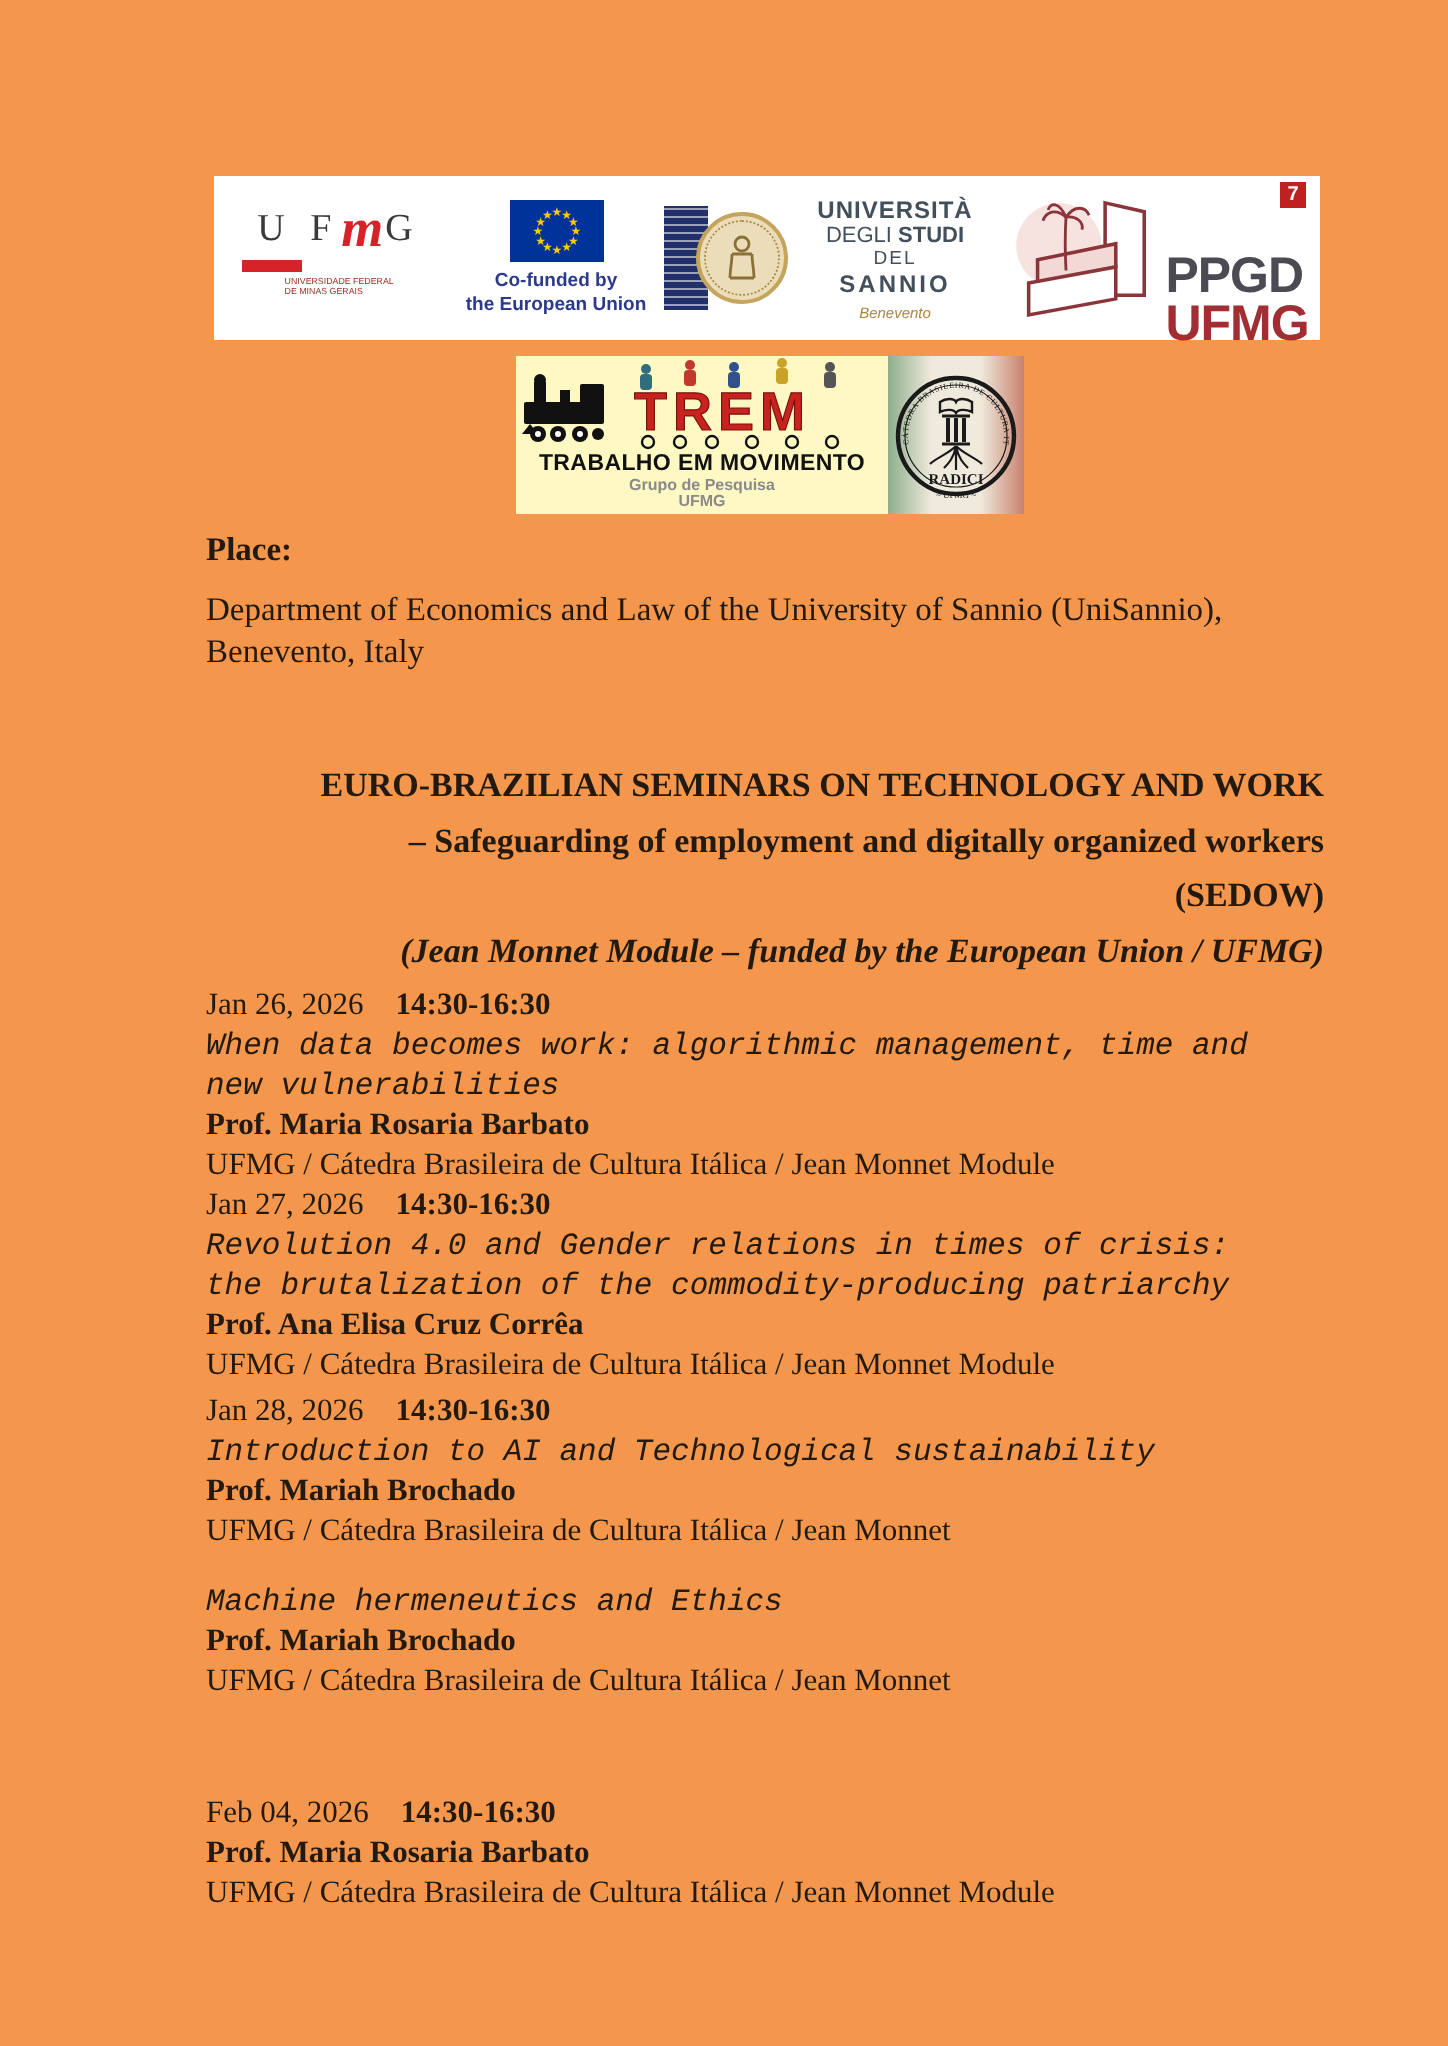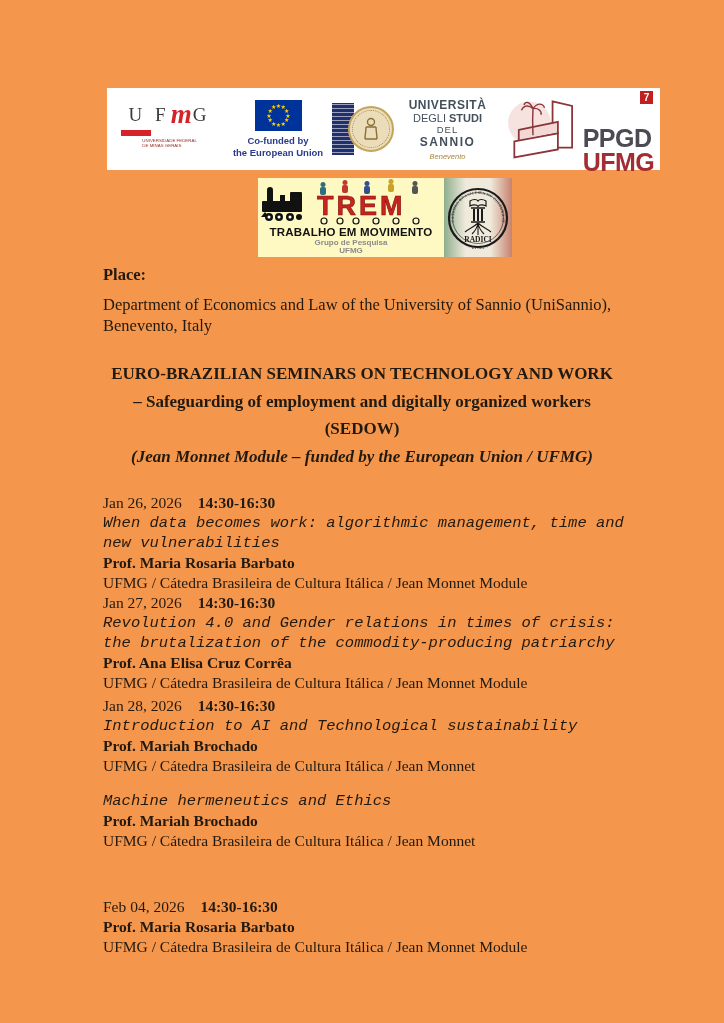--- a/index.html
+++ b/index.html
@@ -64,21 +64,21 @@
   .trem-line2{font-family:"Liberation Sans",sans-serif;font-weight:bold;font-size:8px;color:#8a8a8a;line-height:1.15;}
   .trem-line3{font-family:"Liberation Sans",sans-serif;font-weight:bold;font-size:8px;color:#8a8a8a;line-height:1.1;}
   .tile-radici{
     position:absolute;left:444px;top:178px;width:68px;height:79px;
     background:linear-gradient(90deg,#8FAE8D 0%,#EFEADC 32%,#EFEADC 68%,#C8826F 100%);
     display:flex;align-items:center;justify-content:center;
   }
   
   .place-label{position:absolute;left:103px;top:265px;font-size:16.5px;font-weight:bold;}
   .place-value{position:absolute;left:103px;top:294px;width:540px;font-size:16.5px;line-height:21px;}
-  .title-block{position:absolute;left:62px;top:360px;width:600px;text-align:center;font-weight:bold;font-size:17px;line-height:27.5px;}
+  .title-block{position:absolute;left:62px;top:379px;width:600px;text-align:right;font-weight:bold;font-size:17px;line-height:27.5px;}
   .title-sub-it{font-style:italic;}
   .seminars{position:absolute;left:103px;top:0;width:544px;}
   .sem{position:absolute;left:0;width:544px;font-size:15.5px;line-height:20px;}
   .sem-0{top:493px;} .sem-1{top:593px;} .sem-2{top:696px;} .sem-3{top:791px;} .sem-4{top:897px;}
   .sem-time{font-weight:bold;margin-left:16px;}
   .sem-topic{font-style:italic;font-family:Liberation Mono, monospace;}
   .sem-speaker{font-weight:bold;}
 </style>
 </head>
 <body>

